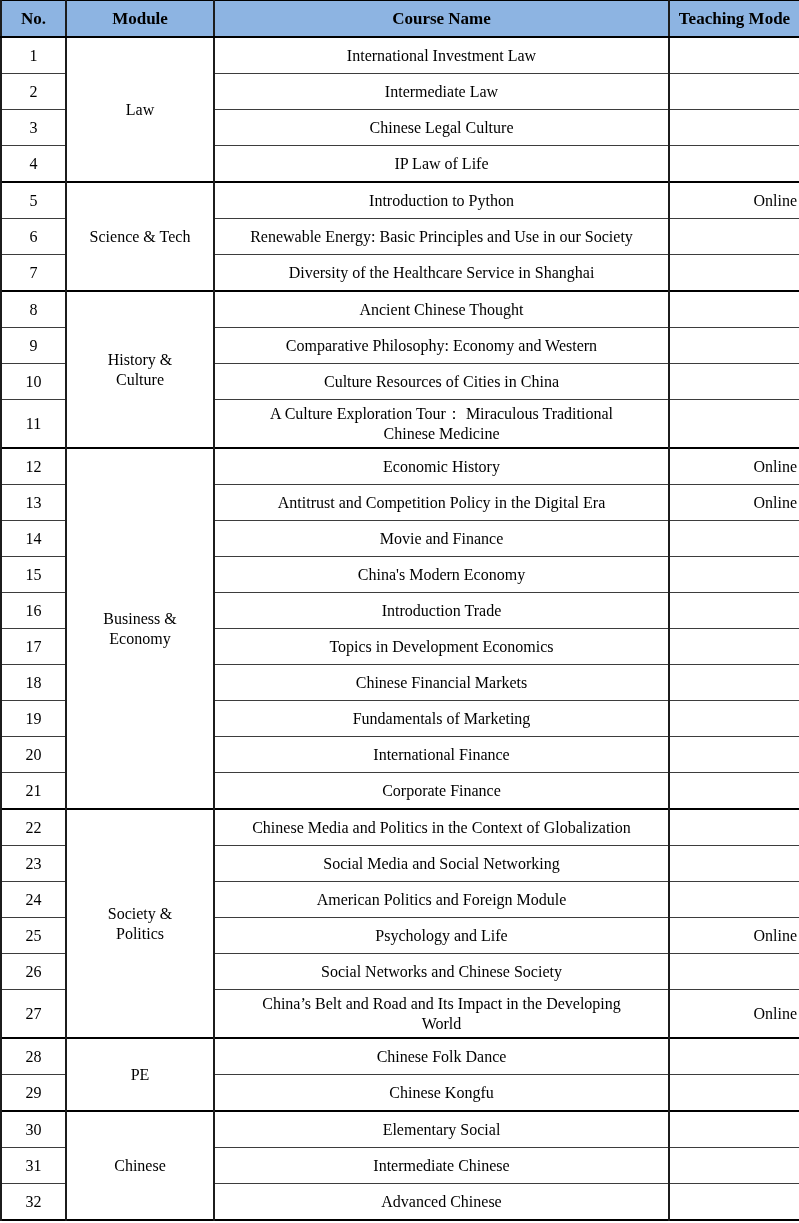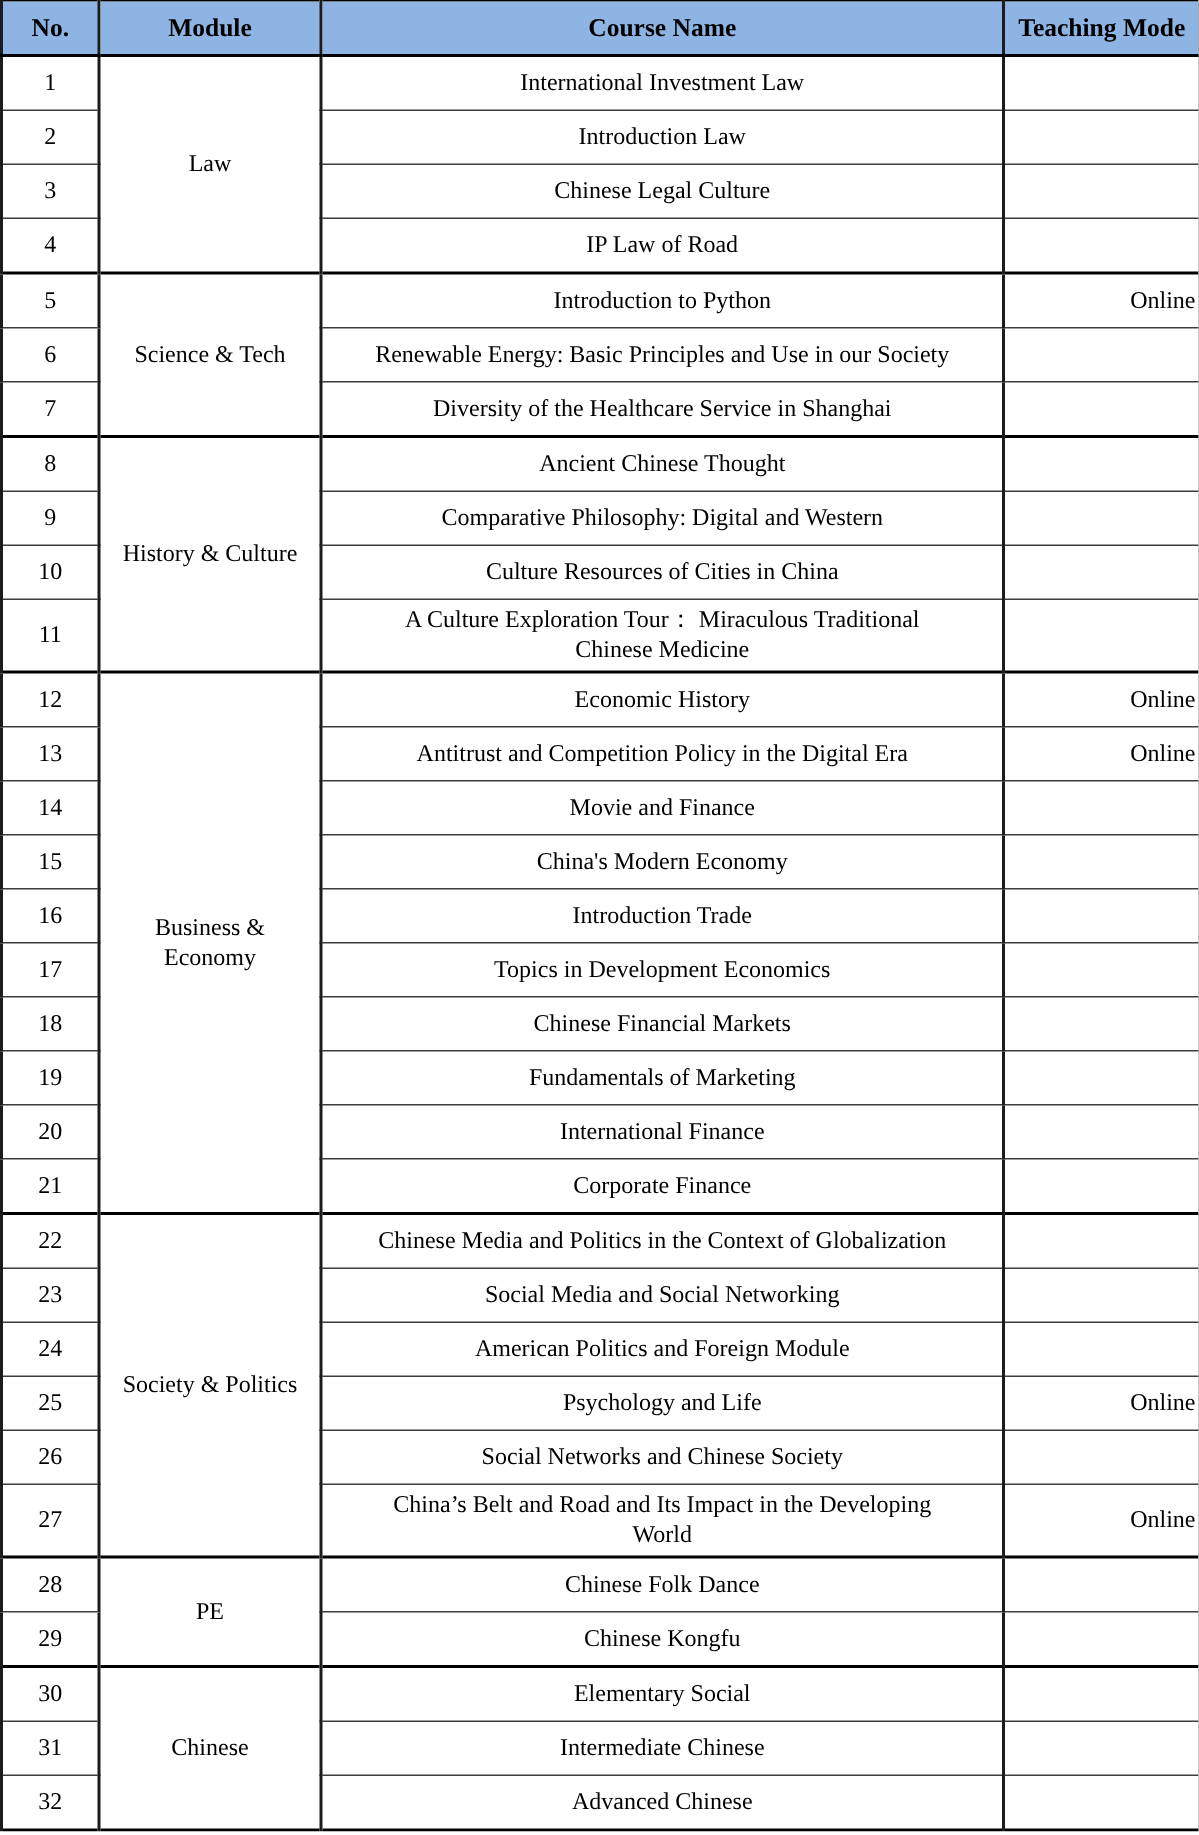--- a/index.html
+++ b/index.html
@@ -39,21 +39,21 @@
     margin-top: 16px;
   }
   td {
     font-size: 16px;
     line-height: 1.25;
     height: 35px;
     padding: 0 2px;
   }
   tr.tall td { height: 47px; }
   tbody tr.group-start td { border-top: 2px solid #000000; }
-  td.module-cell  { padding: 0 10px; }
+  td.module-cell  { padding: 0 20px; }
   td.course-cell  { padding: 0 4px; font-family: Liberation Serif, serif; }
   tr.tall td.course-cell { padding: 0 35px; }
   td.mode-cell    { padding: 0 2px; text-align: right; }
 </style>
 </head>
 <body>
 
 <div class="page">
   <table class="course-table">
     <colgroup>
@@ -72,31 +72,31 @@
     </thead>
     <tbody id="table-body">
         <tr class="group-start">
           <td class="no-cell">1</td>
           <td class="module-cell" rowspan="4">Law</td>
           <td class="course-cell">International Investment Law</td>
           <td class="mode-cell"></td>
         </tr>
         <tr class="">
           <td class="no-cell">2</td>
-          <td class="course-cell">Introduction Law</td>
+          <td class="course-cell">Intermediate Law</td>
           <td class="mode-cell"></td>
         </tr>
         <tr class="">
           <td class="no-cell">3</td>
           <td class="course-cell">Chinese Legal Culture</td>
           <td class="mode-cell"></td>
         </tr>
         <tr class="">
           <td class="no-cell">4</td>
-          <td class="course-cell">IP Law of Road</td>
+          <td class="course-cell">IP Law of Life</td>
           <td class="mode-cell"></td>
         </tr>
         <tr class="group-start">
           <td class="no-cell">5</td>
           <td class="module-cell" rowspan="3">Science &amp; Tech</td>
           <td class="course-cell">Introduction to Python</td>
           <td class="mode-cell">Online</td>
         </tr>
         <tr class="">
           <td class="no-cell">6</td>
@@ -109,21 +109,21 @@
           <td class="mode-cell"></td>
         </tr>
         <tr class="group-start">
           <td class="no-cell">8</td>
           <td class="module-cell" rowspan="4">History &amp; Culture</td>
           <td class="course-cell">Ancient Chinese Thought</td>
           <td class="mode-cell"></td>
         </tr>
         <tr class="">
           <td class="no-cell">9</td>
-          <td class="course-cell">Comparative Philosophy: Digital and Western</td>
+          <td class="course-cell">Comparative Philosophy: Economy and Western</td>
           <td class="mode-cell"></td>
         </tr>
         <tr class="">
           <td class="no-cell">10</td>
           <td class="course-cell">Culture Resources of Cities in China</td>
           <td class="mode-cell"></td>
         </tr>
         <tr class=" tall">
           <td class="no-cell">11</td>
           <td class="course-cell">A Culture Exploration Tour： Miraculous Traditional Chinese Medicine</td>

